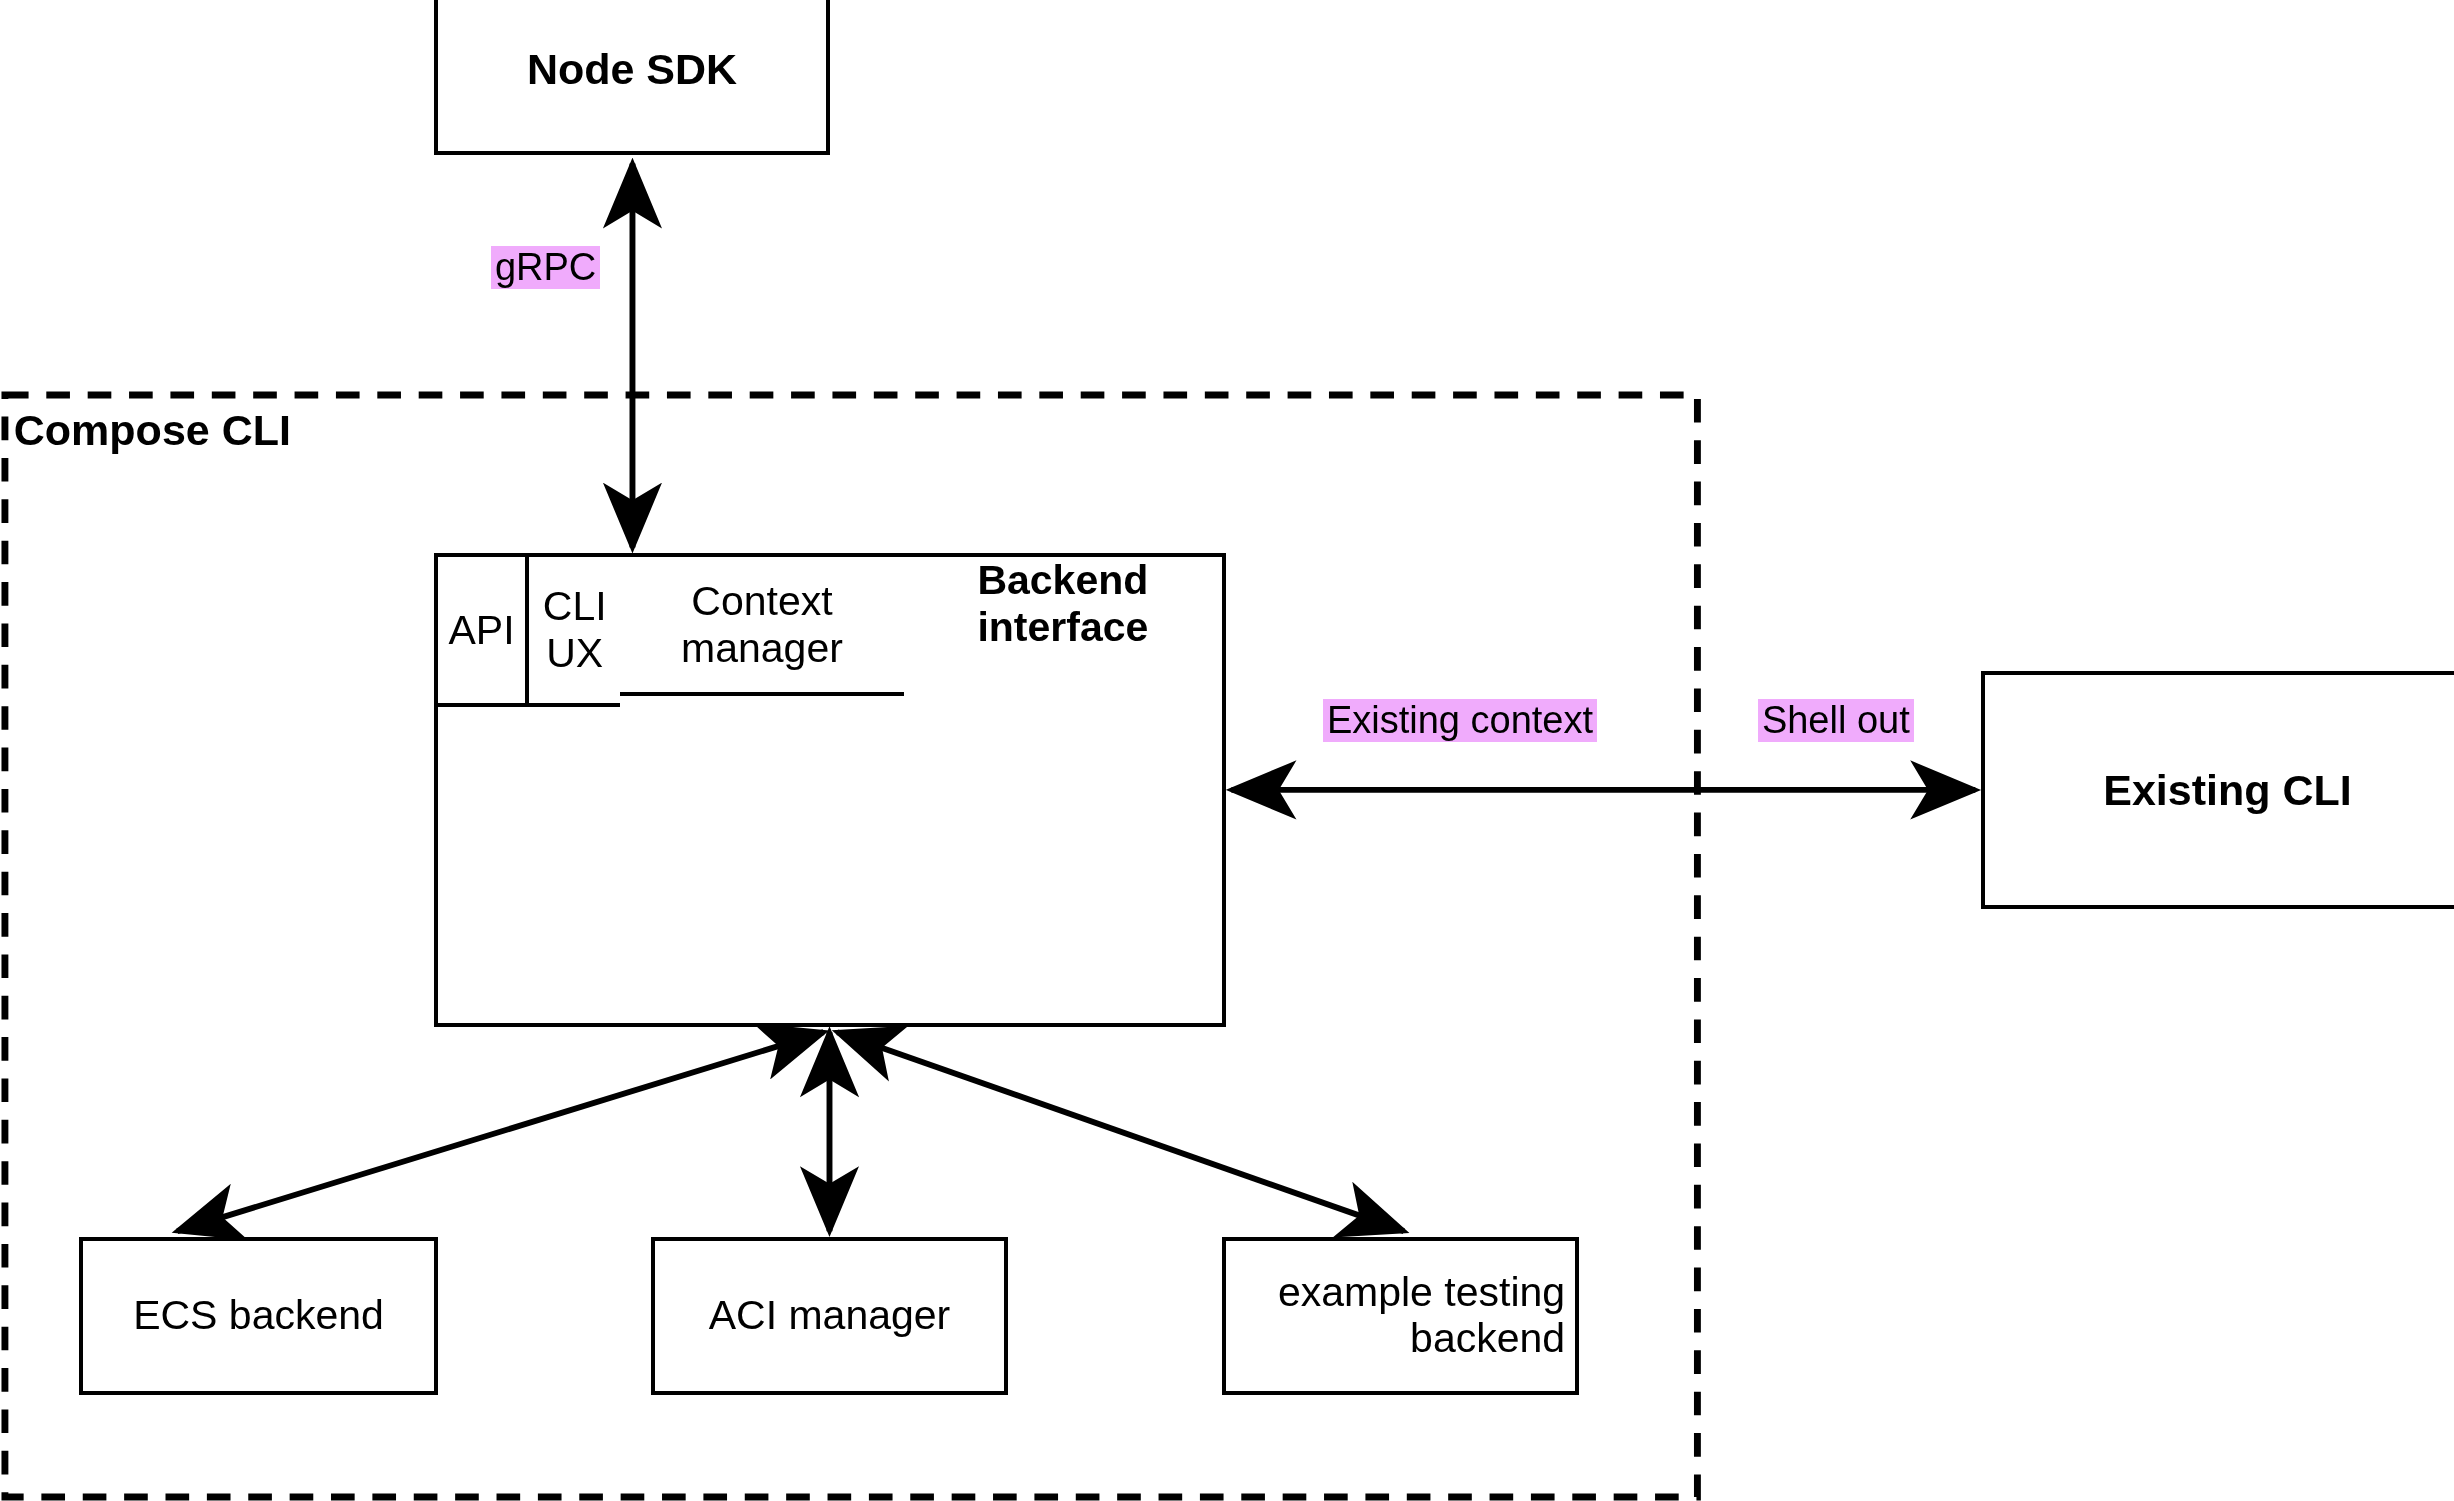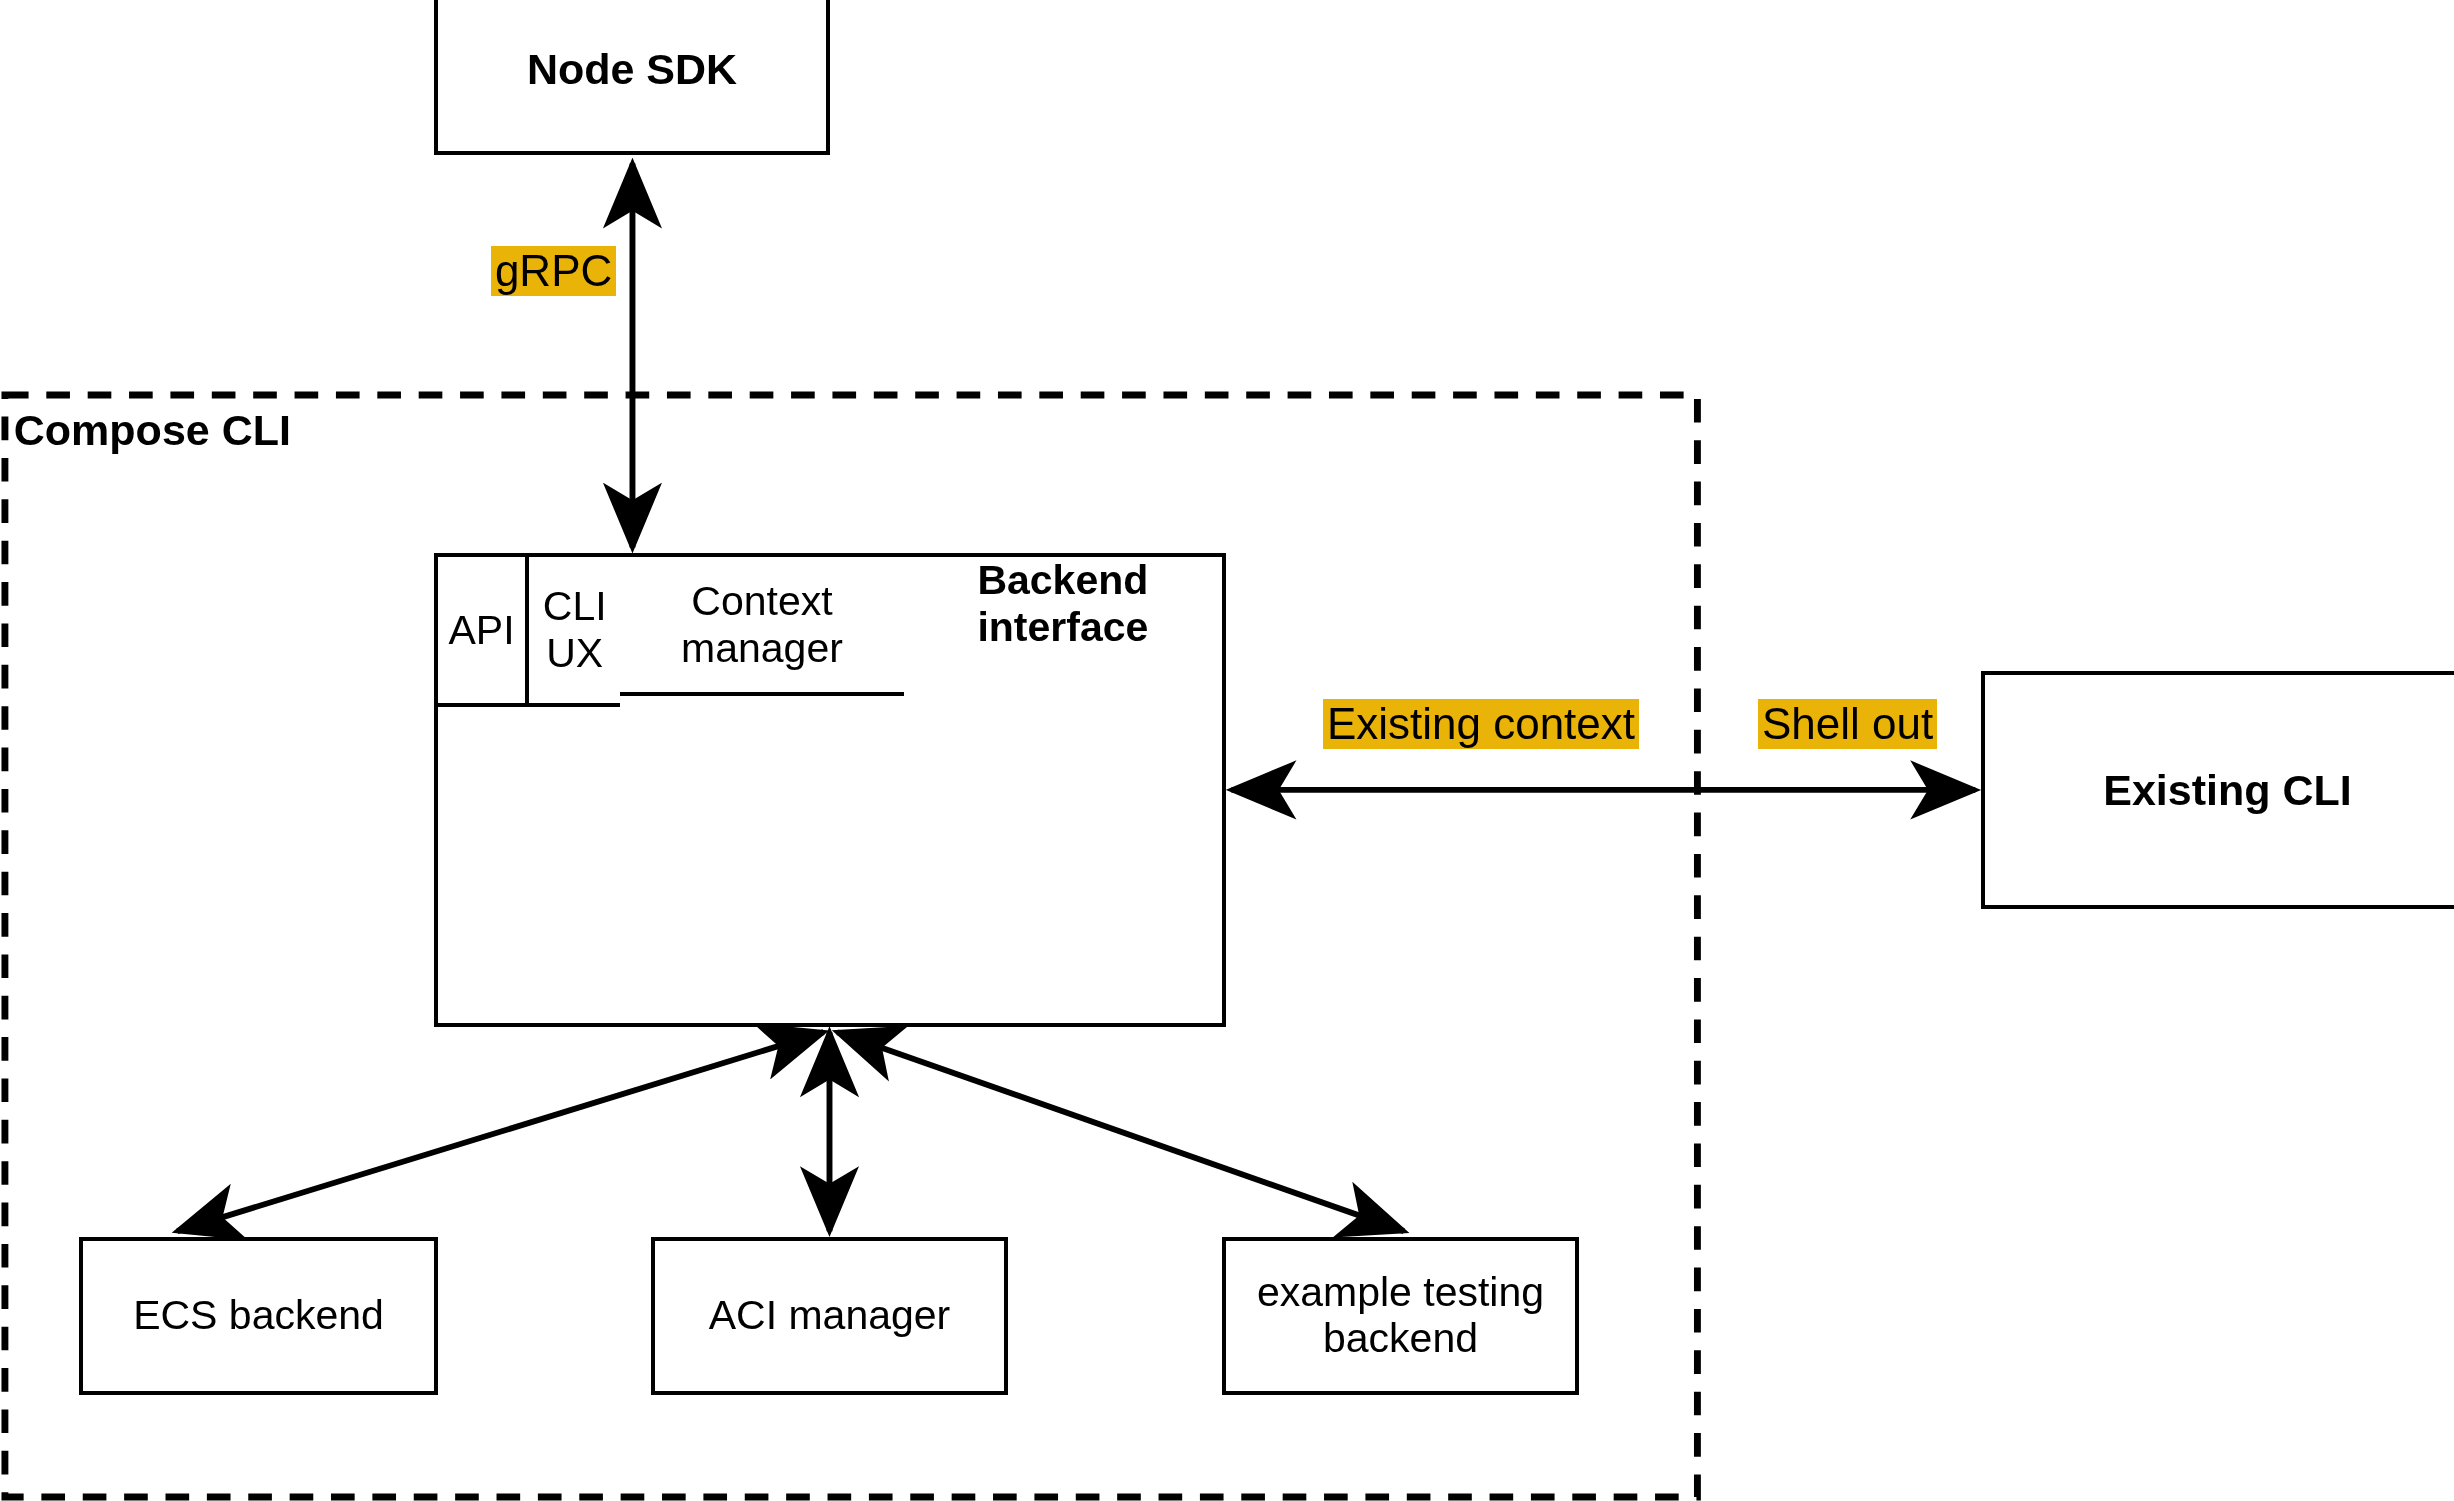--- a/index.html
+++ b/index.html
@@ -123,29 +123,30 @@
     width: 357px;
     height: 158px;
     font-size: 41px;
   }
   #example-backend {
     left: 1222px;
     top: 1237px;
     width: 357px;
     height: 158px;
     font-size: 41px;
+    text-align: right;
   }
   
   .edge-label {
     position: absolute;
-    font-size: 44px;
+    font-size: 38px;
     color: #000000;
     white-space: nowrap;
     z-index: 4;
-    background: #eab308;
+    background: #f0abfc;
     padding: 0 3.9px;
   }
   #label-grpc {
     left: 491px;
     top: 246px;
   }
   #label-existing-context {
     left: 1323px;
     top: 699px;
   }

